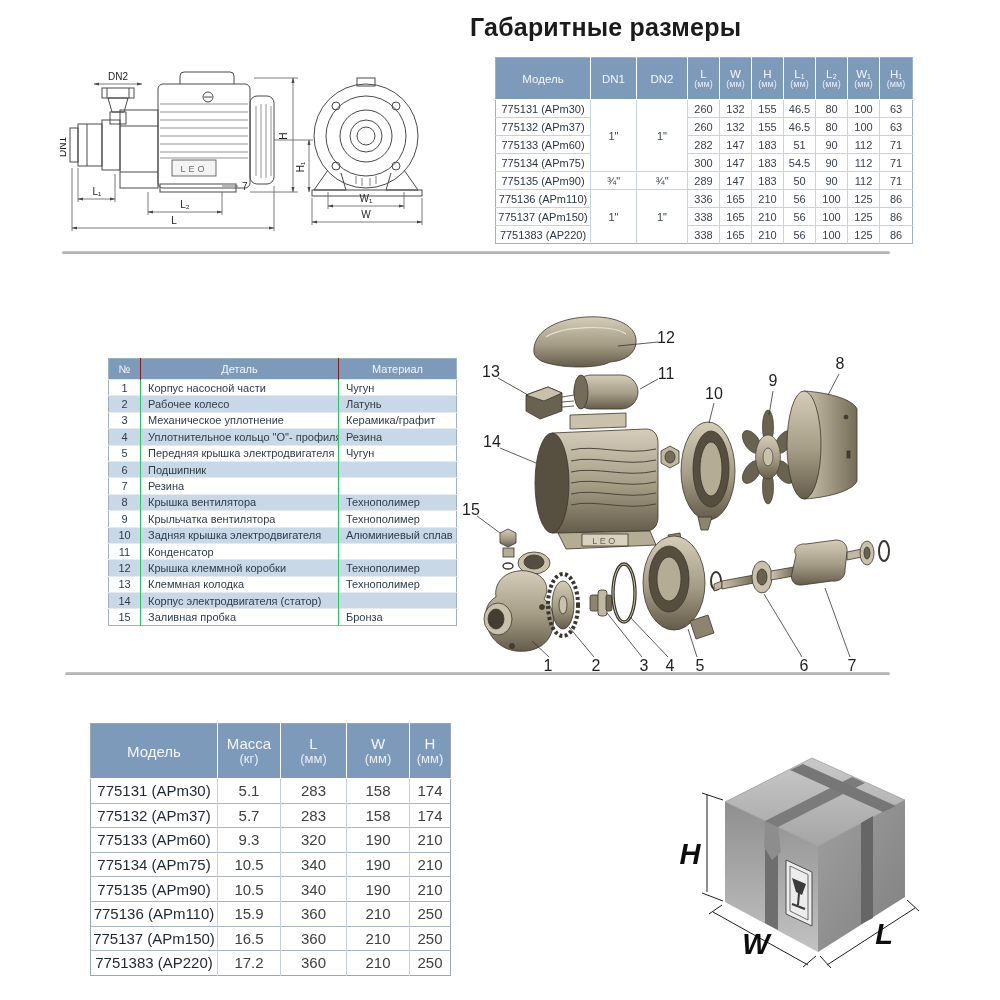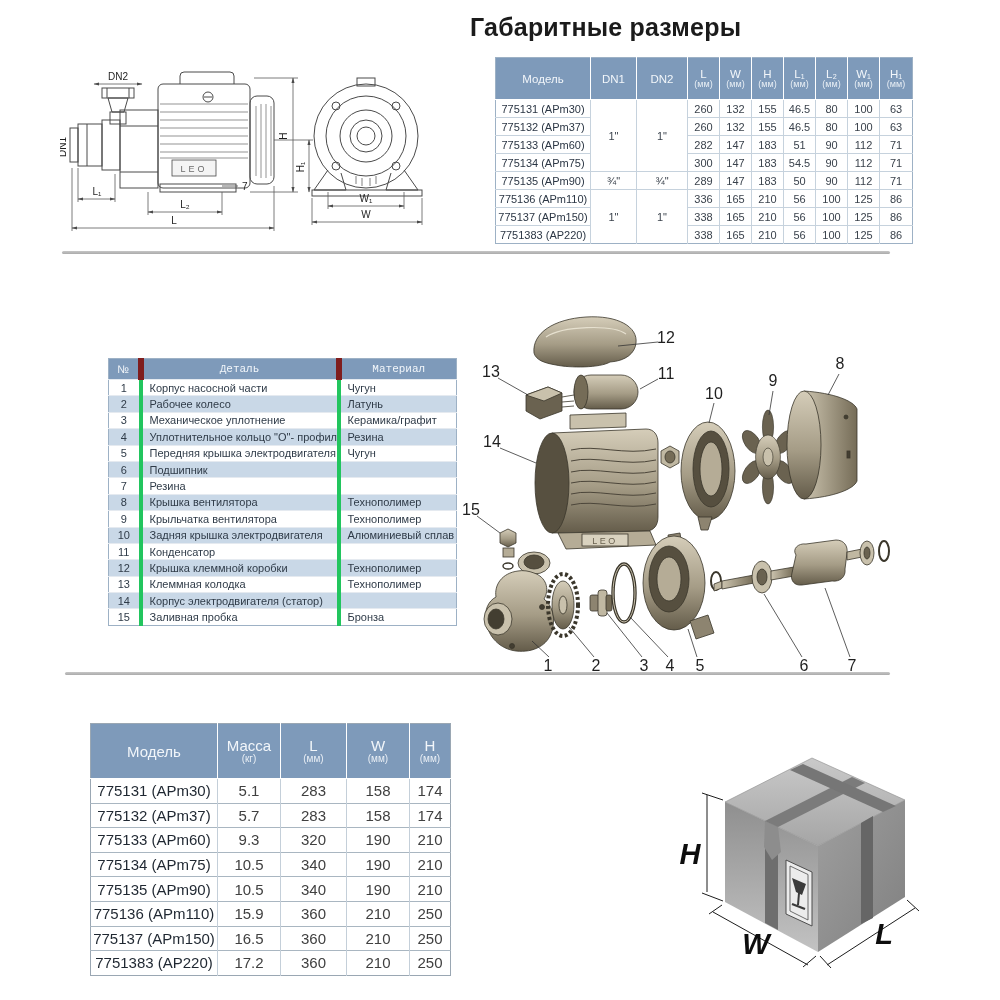--- a/index.html
+++ b/index.html
@@ -20,32 +20,32 @@
   #dim-table thead th{height:41px;font-size:11.5px;border-bottom:1px solid #fff;}
   #dim-table thead th + th{border-left:1px solid #fff;}
   #dim-table thead .hu{font-size:9px;}
   #dim-table tbody td{height:17px;text-align:center;color:#3a424c;border-top:1px solid #c6d2dd;background:#fff;}
   #dim-table tbody td + td{border-left:1px solid #c6d2dd;}
   #dim-table tbody td.model{color:#2b3644;}
 
   
   #parts-table{left:80px;top:358px;width:348px;border:1px solid #9db1c5;font-size:11px;}
   #parts-table thead th{height:20px;font-size:11px;}
-  #parts-table thead th + th{border-left:6px solid #7f1d1d;font-family:Liberation Mono, monospace;}
+  #parts-table thead th + th{border-left:1px solid #7f1d1d;}
   #parts-table tbody td{height:15.4px;color:#2f3b48;background:#fff;border-top:1px solid rgba(150,170,195,.25);}
-  #parts-table tbody td + td{border-left:4px solid #22c55e;}
+  #parts-table tbody td + td{border-left:1px solid #22c55e;}
   #parts-table tbody tr.alt td{background:#c9d8e7;}
   #parts-table td.num{text-align:center;}
   #parts-table td.part,#parts-table td.mat{text-align:left;padding-left:7px;}
 
   
   #pack-table{left:62px;top:723px;width:360px;border:1px solid #9aa7b3;font-size:15px;}
   #pack-table thead th{height:54px;font-size:15px;border-bottom:1px solid #fff;}
   #pack-table thead th + th{border-left:1px solid #fff;}
-  #pack-table thead .hu{font-size:10px;}
+  #pack-table thead .hu{font-size:13px;}
   #pack-table tbody td{height:23.6px;text-align:center;color:#404040;background:#fff;border-top:1px solid #a9b6c1;}
   #pack-table tbody td + td{border-left:1px solid #c4cfd9;}
   #pack-table tbody td.model{color:#1f2731;}
 
   .divider{background:linear-gradient(to bottom,#c6c6c6,#ababab);border-radius:2px;}
 
   svg text{font-family:"Liberation Sans","DejaVu Sans",sans-serif;}
   .dimtxt{font-size:10px;fill:#1f1f1f;}
   .callout{font-size:16px;fill:#1f1f1f;}
   .boxdim{font-size:29px;font-weight:bold;font-style:italic;fill:#0d0d0d;}

